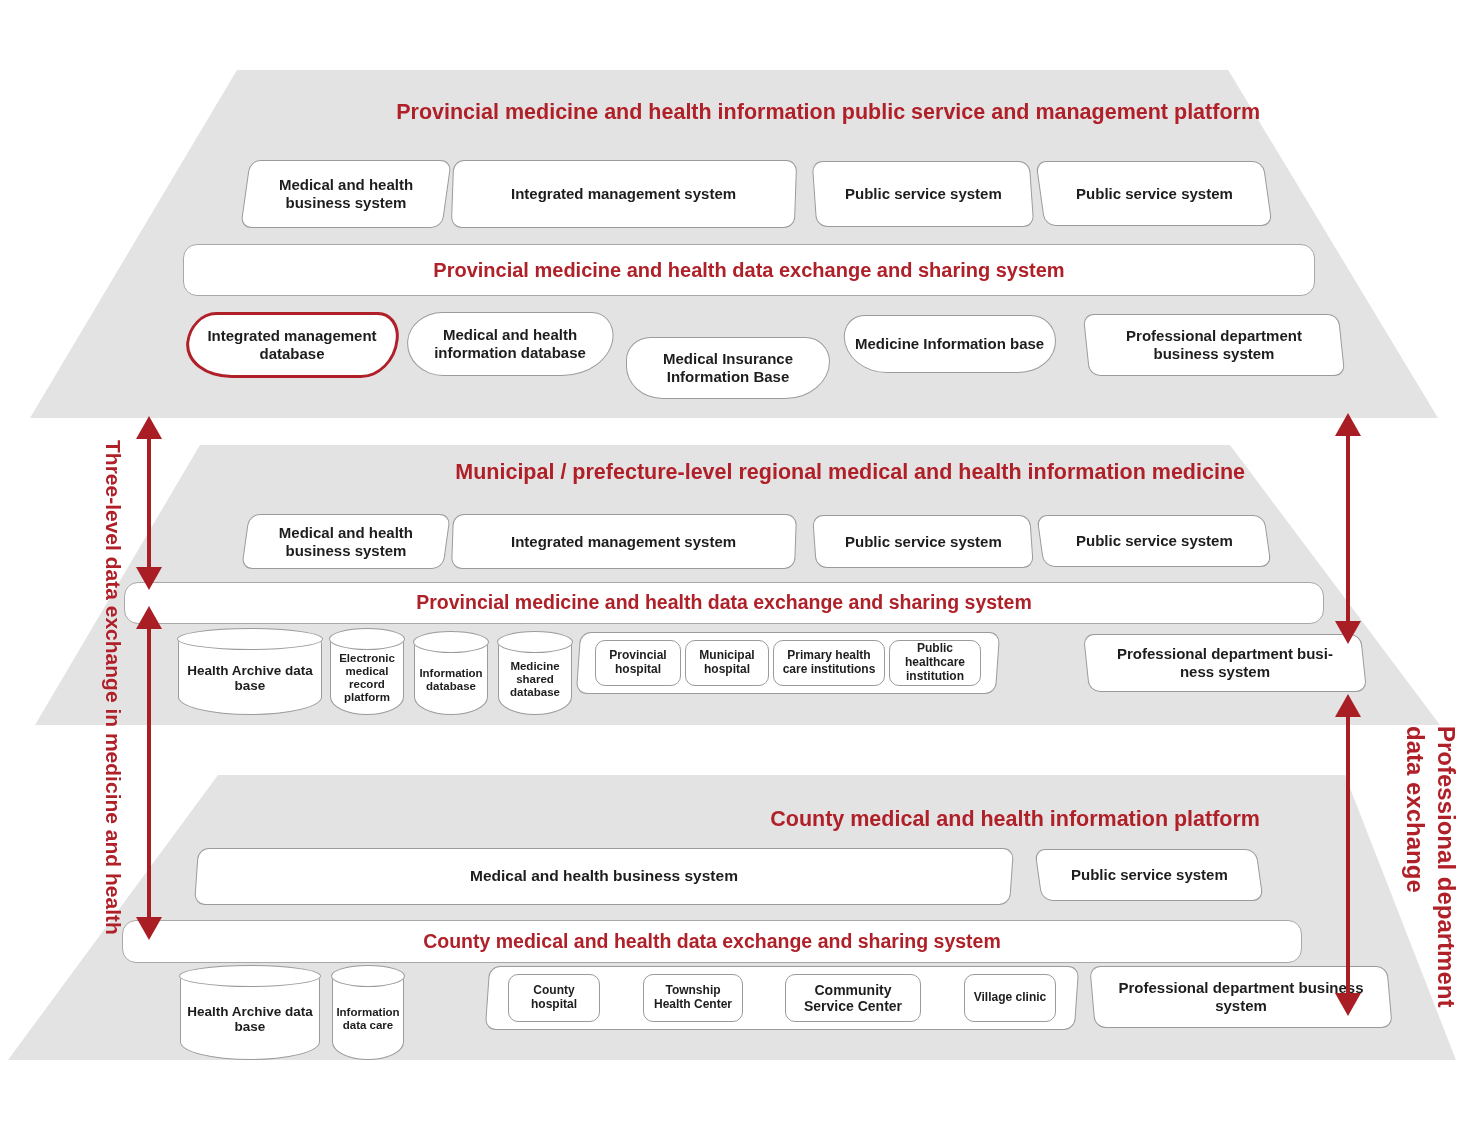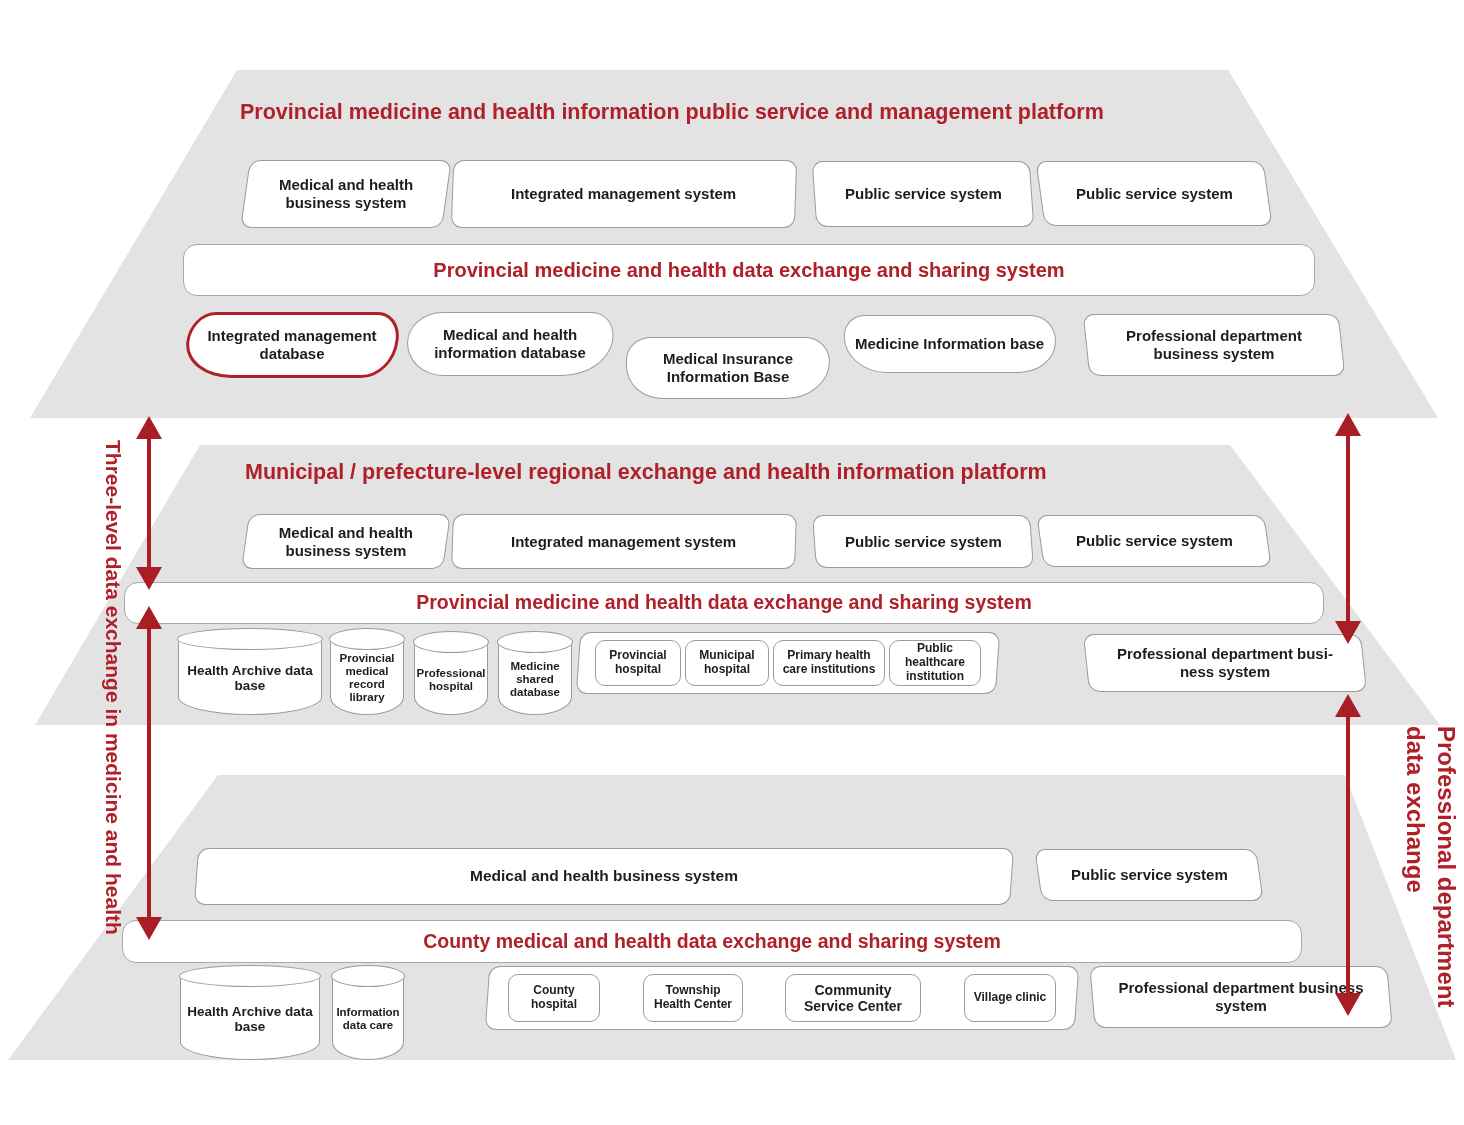--- a/index.html
+++ b/index.html
@@ -16,21 +16,21 @@
     font-family:"Liberation Sans","DejaVu Sans",sans-serif;color:var(--text-dark);
   }
   .trap{position:absolute;background:var(--layer-gray);z-index:0;}
   .trap1{left:30px;top:70px;width:1408px;height:348px;
     clip-path:polygon(14.7% 0,85.1% 0,100% 100%,0 100%);}
   .trap2{left:35px;top:445px;width:1405px;height:280px;
     clip-path:polygon(11.74% 0,85.05% 0,100% 100%,0 100%);}
   .trap3{left:8px;top:775px;width:1448px;height:285px;
     clip-path:polygon(14.5% 0,92.33% 0,100% 100%,0 100%);}
 
-  .ltitle{position:absolute;z-index:2;text-align:left;color:var(--accent-red);
+  .ltitle{position:absolute;z-index:2;text-align:right;color:var(--accent-red);
     font-weight:700;font-size:21.5px;line-height:1.2;}
 
   .box{position:absolute;z-index:2;background:var(--box-fill);
     border:1.6px solid var(--box-border);border-radius:11px;
     display:flex;align-items:center;justify-content:center;text-align:center;
     font-weight:700;font-size:15px;line-height:1.2;color:var(--text-dark);
     padding:3px 10px;box-sizing:border-box;}
   .box .label{display:block;}
 
   .bar{border-radius:14px;color:var(--accent-red);font-size:20px;border-color:#a8a8a8;}
@@ -124,21 +124,21 @@
   <div class="box blob3" style="left:626px;top:313px;width:204px;height:62px;">
     <span class="label">Medical Insurance Information Base</span>
   </div>
   <div class="box blob4 sk2" style="left:844px;top:315px;width:212px;height:58px;">
     <span class="label">Medicine Information base</span>
   </div>
   <div class="box sk6" style="left:1086px;top:314px;width:256px;height:62px;">
     <span class="label">Professional department business system</span>
   </div>
 
-  <div class="ltitle" style="left:245px;top:460px;width:1000px;">Municipal / prefecture-level regional exchange and health information platform</div>
+  <div class="ltitle" style="left:245px;top:460px;width:1000px;">Municipal / prefecture-level regional medical and health information medicine</div>
 
   <div class="box sk-n8" style="left:245px;top:514px;width:202px;height:55px;">
     <span class="label">Medical and health business system</span>
   </div>
   <div class="box sk-n2" style="left:452px;top:514px;width:344px;height:55px;">
     <span class="label">Integrated management system</span>
   </div>
   <div class="box sk4" style="left:814px;top:515px;width:218px;height:53px;">
     <span class="label">Public service system</span>
   </div>
@@ -147,24 +147,24 @@
   </div>
 
   <div class="box bar" style="left:124px;top:582px;width:1200px;height:42px;font-size:19.5px;">
     <span class="label">Provincial medicine and health data exchange and sharing system</span>
   </div>
 
   <div class="cyl" style="left:178px;top:629px;width:144px;height:86px;font-size:13.5px;">
     <span class="label">Health Archive data base</span>
   </div>
   <div class="cyl" style="left:330px;top:629px;width:74px;height:86px;font-size:11.5px;">
-    <span class="label">Provincial medical record library</span>
+    <span class="label">Electronic medical record platform</span>
   </div>
   <div class="cyl" style="left:414px;top:632px;width:74px;height:83px;font-size:11.5px;">
-    <span class="label">Professional hospital</span>
+    <span class="label">Information database</span>
   </div>
   <div class="cyl" style="left:498px;top:632px;width:74px;height:83px;font-size:11.5px;">
     <span class="label">Medicine shared database</span>
   </div>
 
   <div class="box inst sk-n4" style="left:578px;top:632px;width:420px;height:62px;">
     <div class="mini" style="width:86px;">
       <span class="label">Provincial hospital</span>
     </div>
     <div class="mini" style="width:84px;">
@@ -176,20 +176,21 @@
     <div class="mini" style="width:92px;">
       <span class="label">Public healthcare institution</span>
     </div>
   </div>
 
   <div class="box sk6 prewrap" style="left:1086px;top:634px;width:278px;height:58px;">
     <span class="label">Professional department busi-
 ness system</span>
   </div>
 
+  <div class="ltitle" style="left:260px;top:807px;width:1000px;">County medical and health information platform</div>
 
   <div class="box sk-n4" style="left:196px;top:848px;width:816px;height:57px;font-size:15.5px;">
     <span class="label">Medical and health business system</span>
   </div>
   <div class="box sk8" style="left:1038px;top:849px;width:222px;height:52px;">
     <span class="label">Public service system</span>
   </div>
 
   <div class="box bar" style="left:122px;top:920px;width:1180px;height:43px;font-size:19.5px;">
     <span class="label">County medical and health data exchange and sharing system</span>

